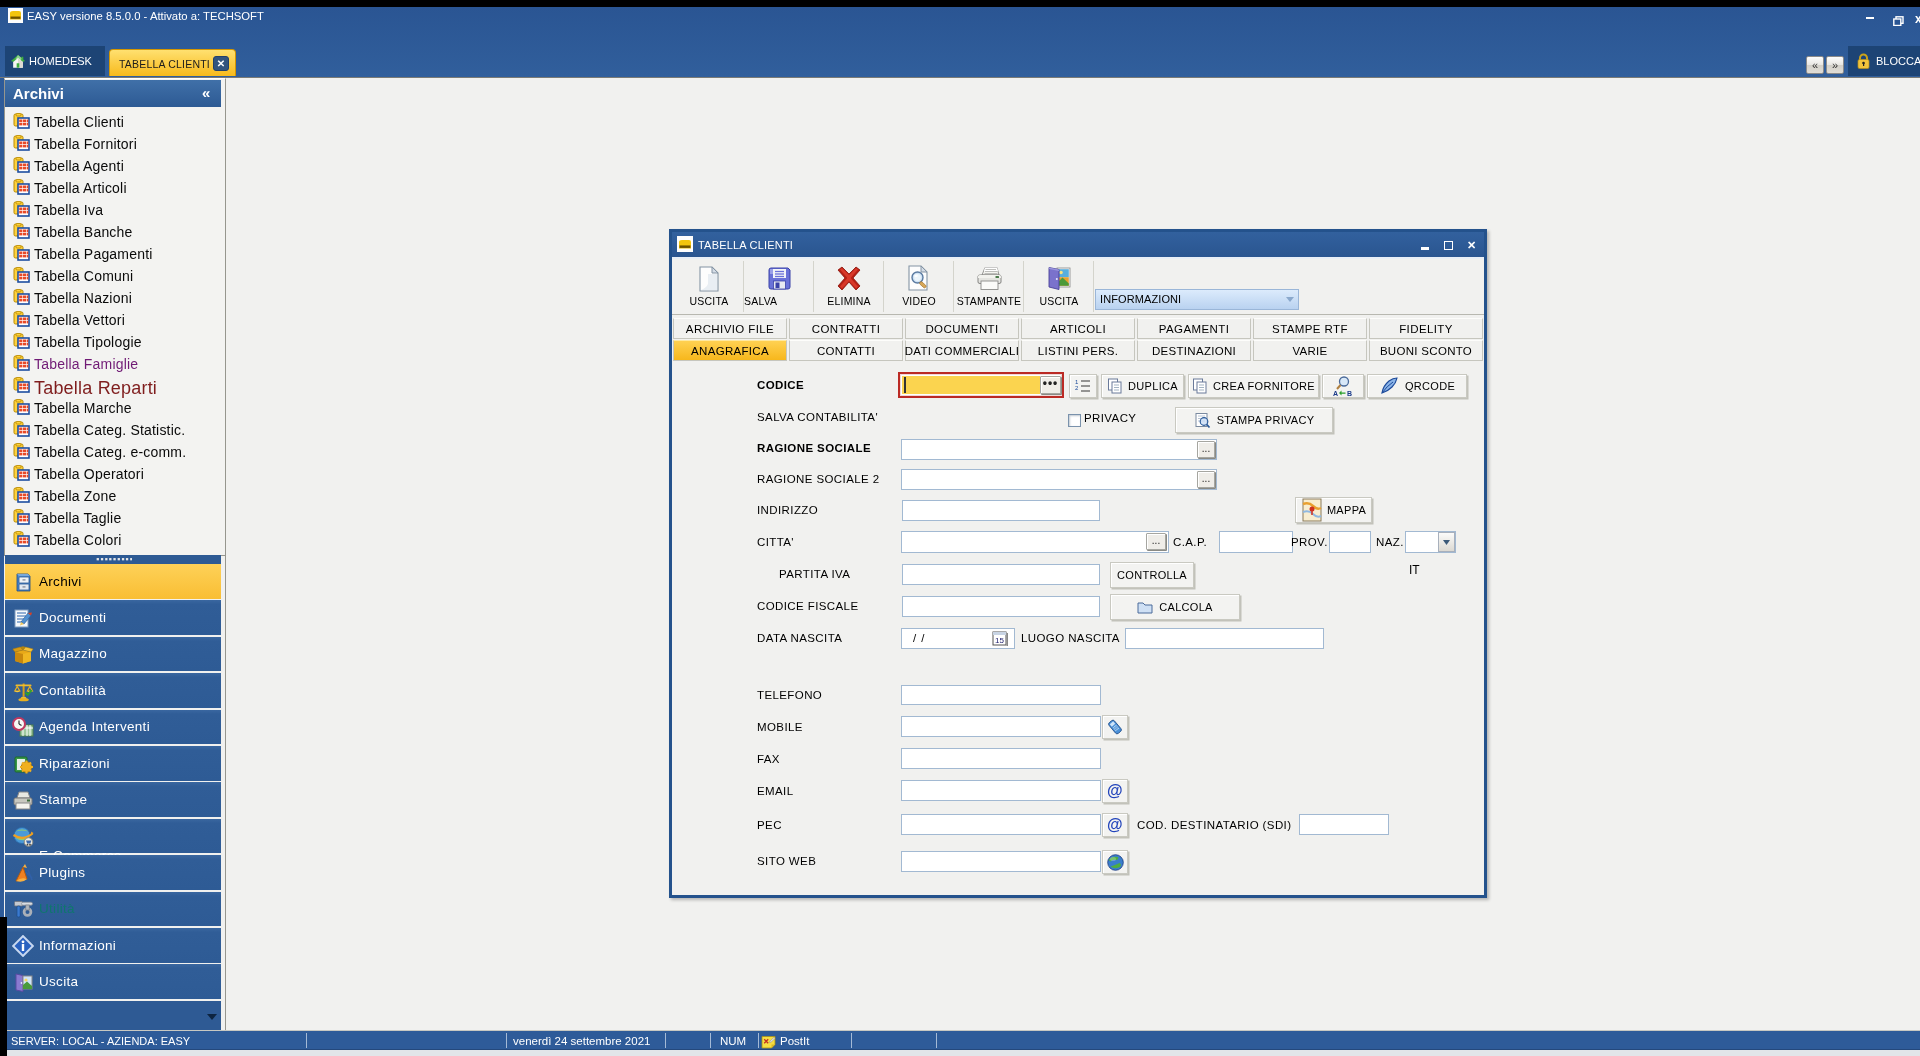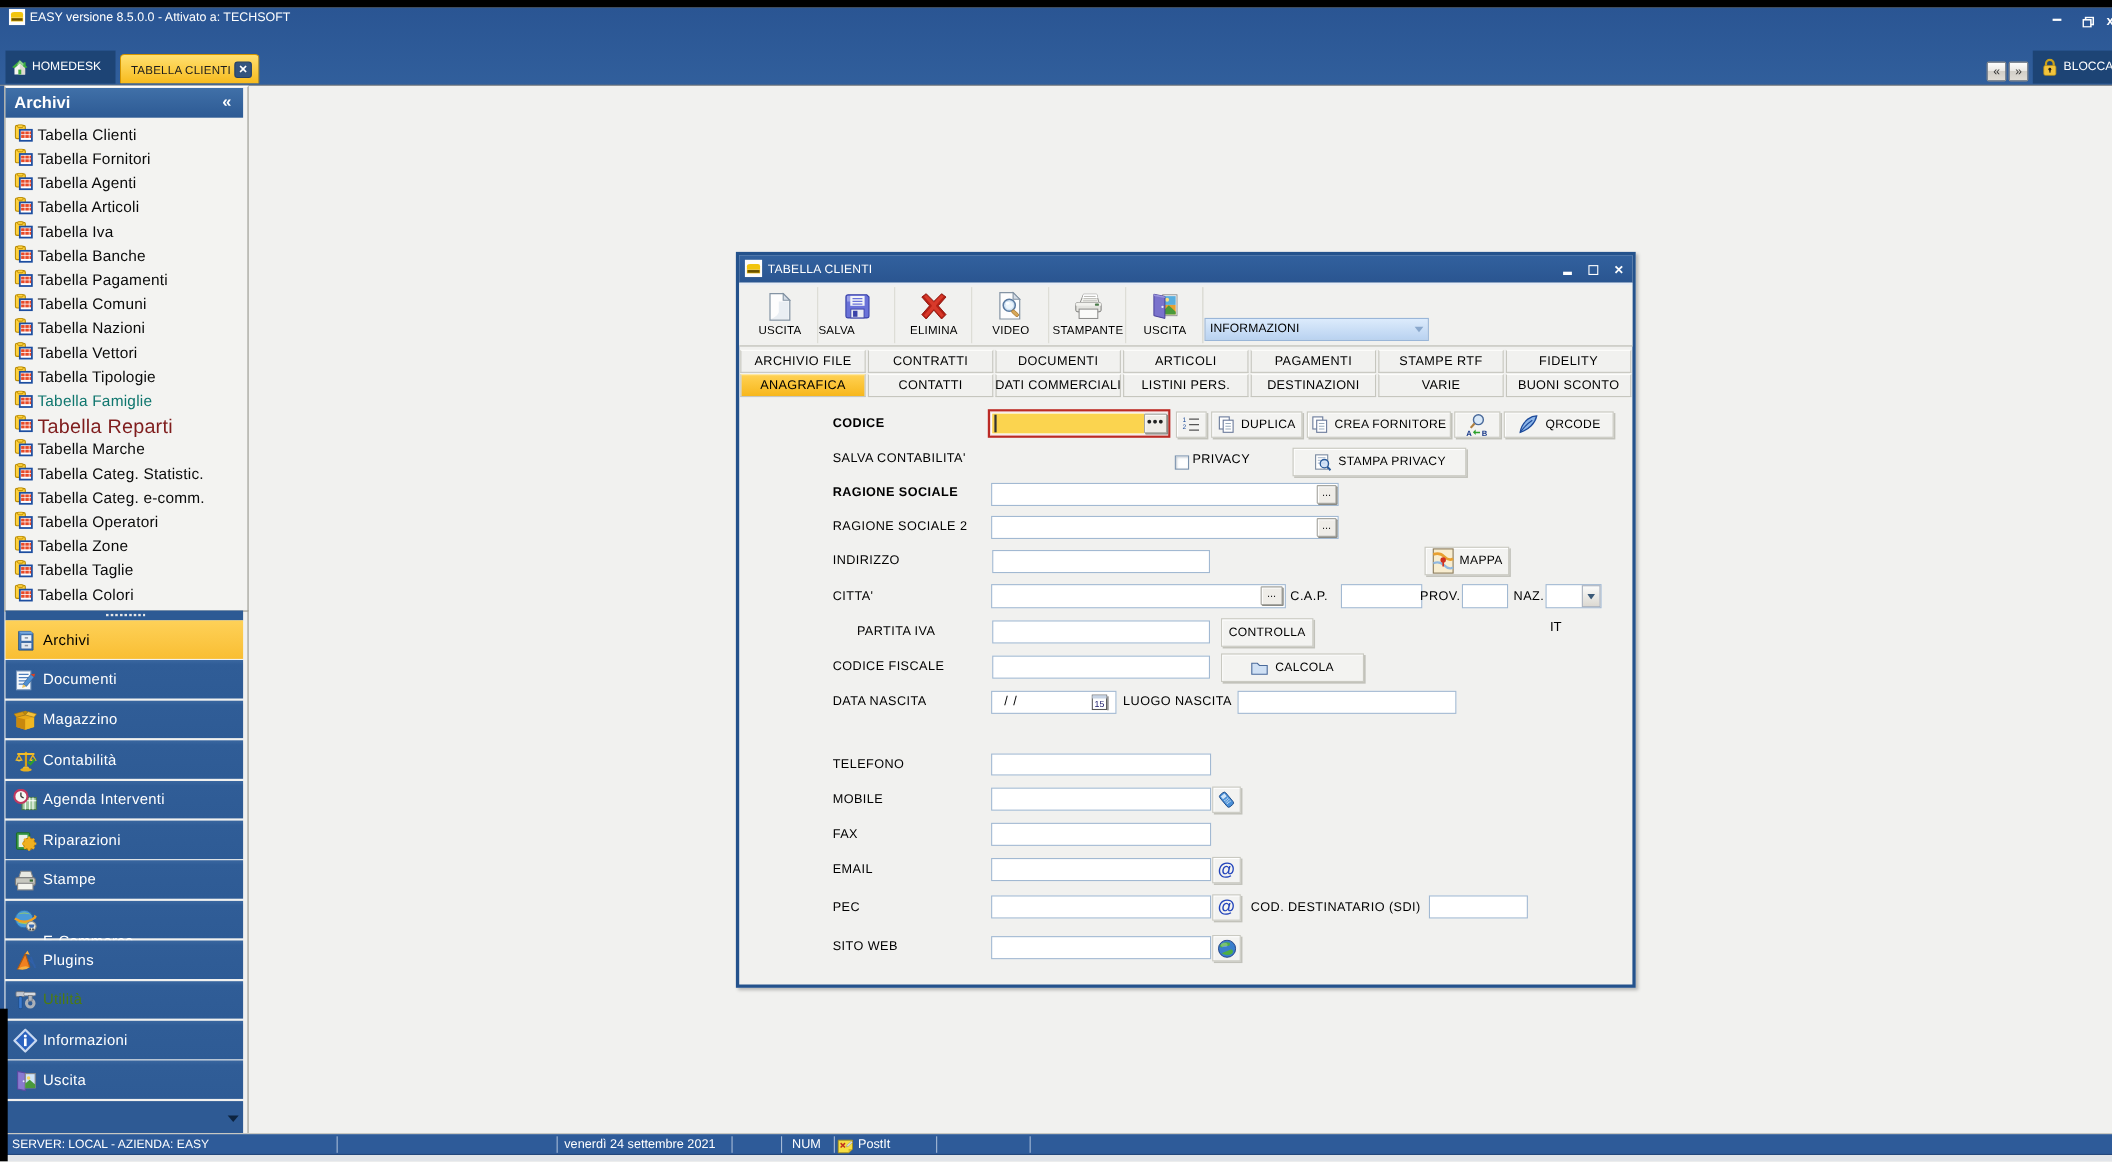--- a/index.html
+++ b/index.html
@@ -216,21 +216,21 @@
         <g>
           <rect x="5" y="5" width="11" height="10" fill="#fff" stroke="#1d4ea0" stroke-width="1.6"></rect>
           <rect x="6.2" y="6.5" width="3.2" height="2.6" fill="#e84a28"></rect>
           <rect x="10" y="6.5" width="3.2" height="2.6" fill="#e84a28"></rect>
           <rect x="6.2" y="9.8" width="3.2" height="2.6" fill="#e84a28"></rect>
           <rect x="10" y="9.8" width="3.2" height="2.6" fill="#e84a28"></rect>
           <rect x="13.8" y="6.5" width="1.5" height="2.6" fill="#e84a28"></rect>
           <rect x="13.8" y="9.8" width="1.5" height="2.6" fill="#e84a28"></rect>
         </g>
       </svg></div>
-<div class="abs" style="left:34px;top:356px;font-size:14px;letter-spacing:0.2px;color:#0f766e;white-space:nowrap;">Tabella Famiglie</div>
+<div class="abs" style="left:34px;top:356px;font-size:14px;letter-spacing:0.2px;color:#701a75;white-space:nowrap;">Tabella Famiglie</div>
 <div class="abs" style="left:13px;top:377px;width:17px;height:17px;"><svg width="17" height="17" viewBox="0 0 17 17">
         <rect x="1" y="1" width="9" height="12" rx="1.5" fill="#ffd23e" stroke="#b88a00" stroke-width="1"></rect>
         <rect x="3" y="0.5" width="5" height="2.5" rx="1" fill="#ffd23e" stroke="#b88a00" stroke-width="0.8"></rect>
         <g>
           <rect x="5" y="5" width="11" height="10" fill="#fff" stroke="#1d4ea0" stroke-width="1.6"></rect>
           <rect x="6.2" y="6.5" width="3.2" height="2.6" fill="#e84a28"></rect>
           <rect x="10" y="6.5" width="3.2" height="2.6" fill="#e84a28"></rect>
           <rect x="6.2" y="9.8" width="3.2" height="2.6" fill="#e84a28"></rect>
           <rect x="10" y="9.8" width="3.2" height="2.6" fill="#e84a28"></rect>
           <rect x="13.8" y="6.5" width="1.5" height="2.6" fill="#e84a28"></rect>
@@ -464,21 +464,21 @@
 <div class="abs" style="left:5px;top:891.6px;width:216px;height:34.5px;background:linear-gradient(#3a67a0 0%,#305d97 12%,#2e5b95 100%);display:flex;align-items:center;"></div>
 <div class="abs" style="left:12px;top:898.6px;width:22px;height:22px;display:flex;align-items:center;justify-content:center;">
       <svg width="21" height="21" viewBox="0 0 21 21">
         <rect x="1.5" y="2.5" width="8" height="4.5" rx="1" fill="#c4c8d0" stroke="#70747c" stroke-width="0.8"></rect>
         <rect x="8.5" y="3.2" width="11" height="3" rx="1.5" fill="#d8dce2" stroke="#888c94" stroke-width="0.7"></rect>
         <rect x="4" y="7" width="3.2" height="11" rx="1.2" fill="#3a7ad0" stroke="#1d4a86" stroke-width="0.7"></rect>
         <circle cx="14.5" cy="13" r="3.4" fill="none" stroke="#aab0b8" stroke-width="2.8"></circle>
         <rect x="12.8" y="6" width="3.4" height="5" fill="#b0b6be" stroke="#70747c" stroke-width="0.6"></rect>
       </svg>
     </div>
-<div class="abs" style="left:39px;top:901.1px;font-size:13.5px;letter-spacing:0.3px;color:#4d7c0f;white-space:nowrap;">Utilità</div>
+<div class="abs" style="left:39px;top:901.1px;font-size:13.5px;letter-spacing:0.3px;color:#0f766e;white-space:nowrap;">Utilità</div>
 <div class="abs" style="left:5px;top:928.0px;width:216px;height:34.5px;background:linear-gradient(#3a67a0 0%,#305d97 12%,#2e5b95 100%);display:flex;align-items:center;"></div>
 <div class="abs" style="left:12px;top:935.0px;width:22px;height:22px;display:flex;align-items:center;justify-content:center;">
       <svg width="22" height="22" viewBox="0 0 22 22">
         <rect x="4" y="4" width="14" height="14" transform="rotate(45 11 11)" fill="#2a62c0" stroke="#c8d8f0" stroke-width="2"></rect>
         <circle cx="11" cy="6.8" r="1.4" fill="#fff"></circle>
         <rect x="9.8" y="9" width="2.4" height="7" fill="#fff"></rect>
       </svg>
     </div>
 <div class="abs" style="left:39px;top:937.5px;font-size:13.5px;letter-spacing:0.3px;color:#fff;white-space:nowrap;">Informazioni</div>
 <div class="abs" style="left:5px;top:964.4px;width:216px;height:34.5px;background:linear-gradient(#3a67a0 0%,#305d97 12%,#2e5b95 100%);display:flex;align-items:center;"></div>

